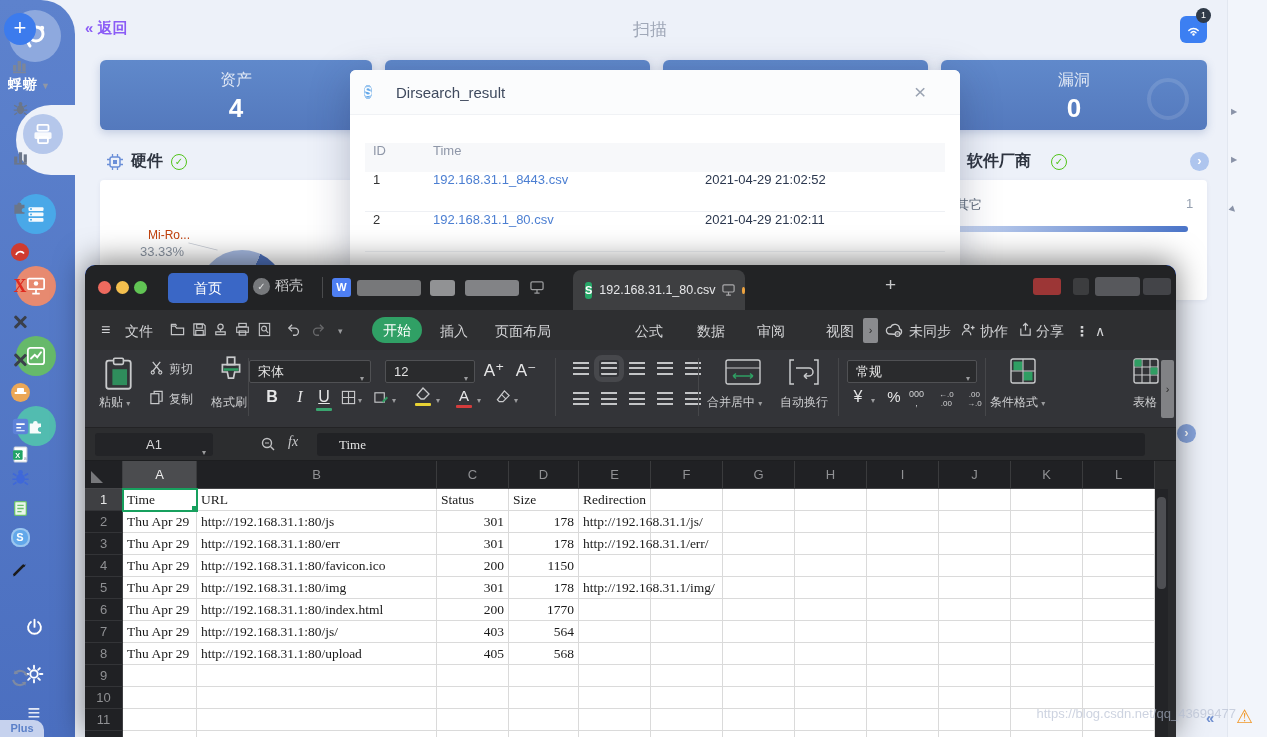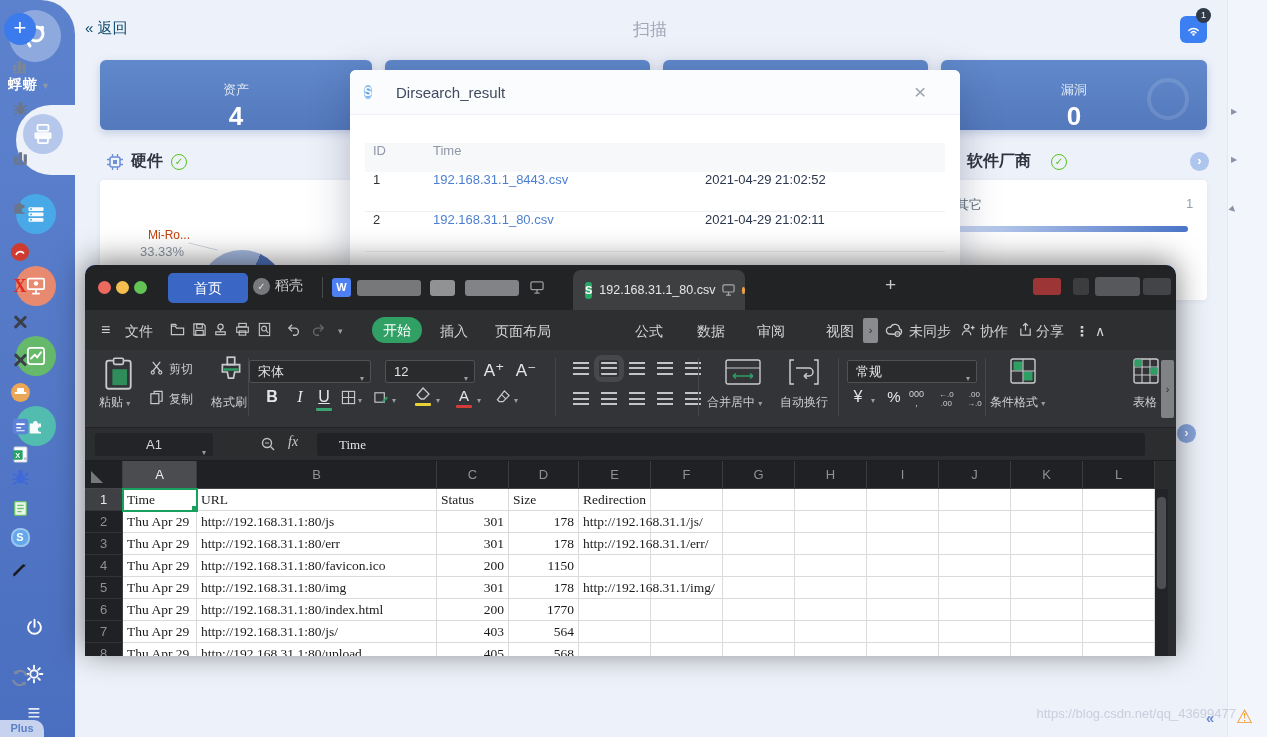--- a/index.html
+++ b/index.html
@@ -13,26 +13,26 @@
   .lrail{left:0;top:0;width:75px;height:737px;background:linear-gradient(180deg,#5d82cd,#4b6fc0);border-top-right-radius:34px}
   .brand{left:8px;top:76px;width:60px;color:#fff;font-size:14px;font-weight:bold;letter-spacing:1px}
   .brand .dd{font-size:9px;opacity:.85;margin-left:3px}
   .logo{left:9px;top:10px;width:52px;height:52px;border-radius:50%;background:#8ea9de;display:flex;align-items:center;justify-content:center}
   .notch{left:16px;top:105px;width:59px;height:70px;background:#edf1f9;border-radius:35px 0 0 35px}
   .railbtn{width:40px;height:40px;border-radius:50%;display:flex;align-items:center;justify-content:center}
   .plusbadge{left:0;top:720px;width:44px;height:17px;background:#c6d2ee;border-radius:0 10px 0 0;color:#5b80c8;font-size:11px;font-weight:bold;text-align:center;line-height:17px}
   .railtool{left:22px;width:24px;height:24px;display:flex;align-items:center;justify-content:center;color:rgba(255,255,255,.85)}
 
   
-  .backlink{color:#0c4a6e;font-size:15px;font-weight:400}
+  .backlink{color:#8b5cf6;font-size:15px;font-weight:700}
   .pagetitle{color:#a0a8b8;font-size:17px}
   .notifybox{left:1180px;top:16px;width:27px;height:27px;border-radius:6px;background:#3c7ff2;display:flex;align-items:center;justify-content:center}
   .notifybadge{left:1196px;top:8px;width:15px;height:15px;border-radius:50%;background:#2f3a48;color:#fff;font-size:9px;text-align:center;line-height:15px}
   .statcard{top:60px;height:70px;border-radius:6px;background:linear-gradient(180deg,#6089cb,#5479bd);box-shadow:0 3px 8px rgba(70,100,160,.25);text-align:center;overflow:hidden}
-  .statcard .lbl{margin-top:21px;font-size:13px;color:rgba(255,255,255,.8)}
+  .statcard .lbl{margin-top:10px;font-size:16px;color:rgba(255,255,255,.8)}
   .statcard .val{margin-top:2px;font-size:26px;font-weight:bold;color:#fff}
   .ghost{position:absolute;right:18px;top:18px;width:42px;height:42px;border:4px solid rgba(255,255,255,.12);border-radius:50%}
   .sechead{font-size:16px;font-weight:600;color:#2e3440}
   .okcheck{width:16px;height:16px;border:1px solid #52c41a;border-radius:50%;color:#52c41a;font-size:10px;text-align:center;line-height:14px}
   .whitecard{background:#fff;border-radius:4px;box-shadow:0 1px 4px rgba(60,80,130,.08)}
   .pielabel{font-size:12px;color:#c2410c}
   .piepct{font-size:13px;color:#8a94a2}
   .donut{border-radius:50%;background:conic-gradient(#a6bae2 0 25deg,#4f72bd 25deg 100deg,#a6bae2 100deg 360deg)}
   .donut .hole{position:absolute;left:22px;top:22px;width:44px;height:44px;border-radius:50%;background:#fff}
   .vbarlabel{font-size:13px;color:#5f6b7a}
@@ -59,21 +59,21 @@
   .drow{display:flex;height:40px;align-items:flex-start;border-bottom:1px solid #eef0f4;font-size:13px}
   .drow.h{height:29px;background:#f7f8fa;border-bottom:none;color:#8f97a8}
   .dc1{width:61px;padding-left:8px}
   .dc2{width:272px;padding-left:7px}
   .dc3{flex:1;padding-left:7px}
   .drow .id{color:#333}
   .drow .lnk{color:#4c7fd2}
   .drow .tm{color:#2b374e;font-weight:500}
 
   
-  .wps{left:85px;top:265px;width:1091px;height:391px;background:#1d4ed8;border-radius:10px 10px 0 0;box-shadow:0 -4px 30px rgba(0,0,0,.5);z-index:20;overflow:hidden}
+  .wps{left:85px;top:265px;width:1091px;height:472px;background:#1d4ed8;border-radius:10px 10px 0 0;box-shadow:0 -4px 30px rgba(0,0,0,.5);z-index:20;overflow:hidden}
   .tabbar{position:absolute;left:0;top:0;right:0;height:45px;background:#222325;border-radius:10px 10px 0 0}
   .light{position:absolute;top:16px;width:13px;height:13px;border-radius:50%}
   .wtab-home{position:absolute;left:83px;top:8px;width:80px;height:30px;background:#3a67c6;border-radius:5px;color:#fff;font-size:14px;text-align:center;line-height:30px}
   .wtab-docer{position:absolute;left:168px;top:12px;display:flex;align-items:center;gap:5px;color:#cbcccd;font-size:14px}
   .docerdot{width:17px;height:17px;border-radius:50%;background:#77797c;color:#dfe0e1;font-size:10px;text-align:center;line-height:17px}
   .tdivider{position:absolute;left:237px;top:12px;width:1px;height:21px;background:#4a4b4d}
   .blob{position:absolute;top:15px;height:16px;border-radius:3px}
   .wicon{position:absolute;left:247px;top:13px;width:19px;height:19px;background:#4e7ff3;border-radius:3px;color:#fff;font-weight:bold;font-size:11px;text-align:center;line-height:19px}
   .wtab-doc{position:absolute;left:488px;top:5px;width:172px;height:40px;background:#3e3f41;border-radius:8px 8px 0 0;display:flex;align-items:center;padding-left:12px;gap:7px}
   .sicon{width:17px;height:17px;background:#27a768;border-radius:3px;color:#fff;font-weight:bold;font-size:11px;text-align:center;line-height:17px}

